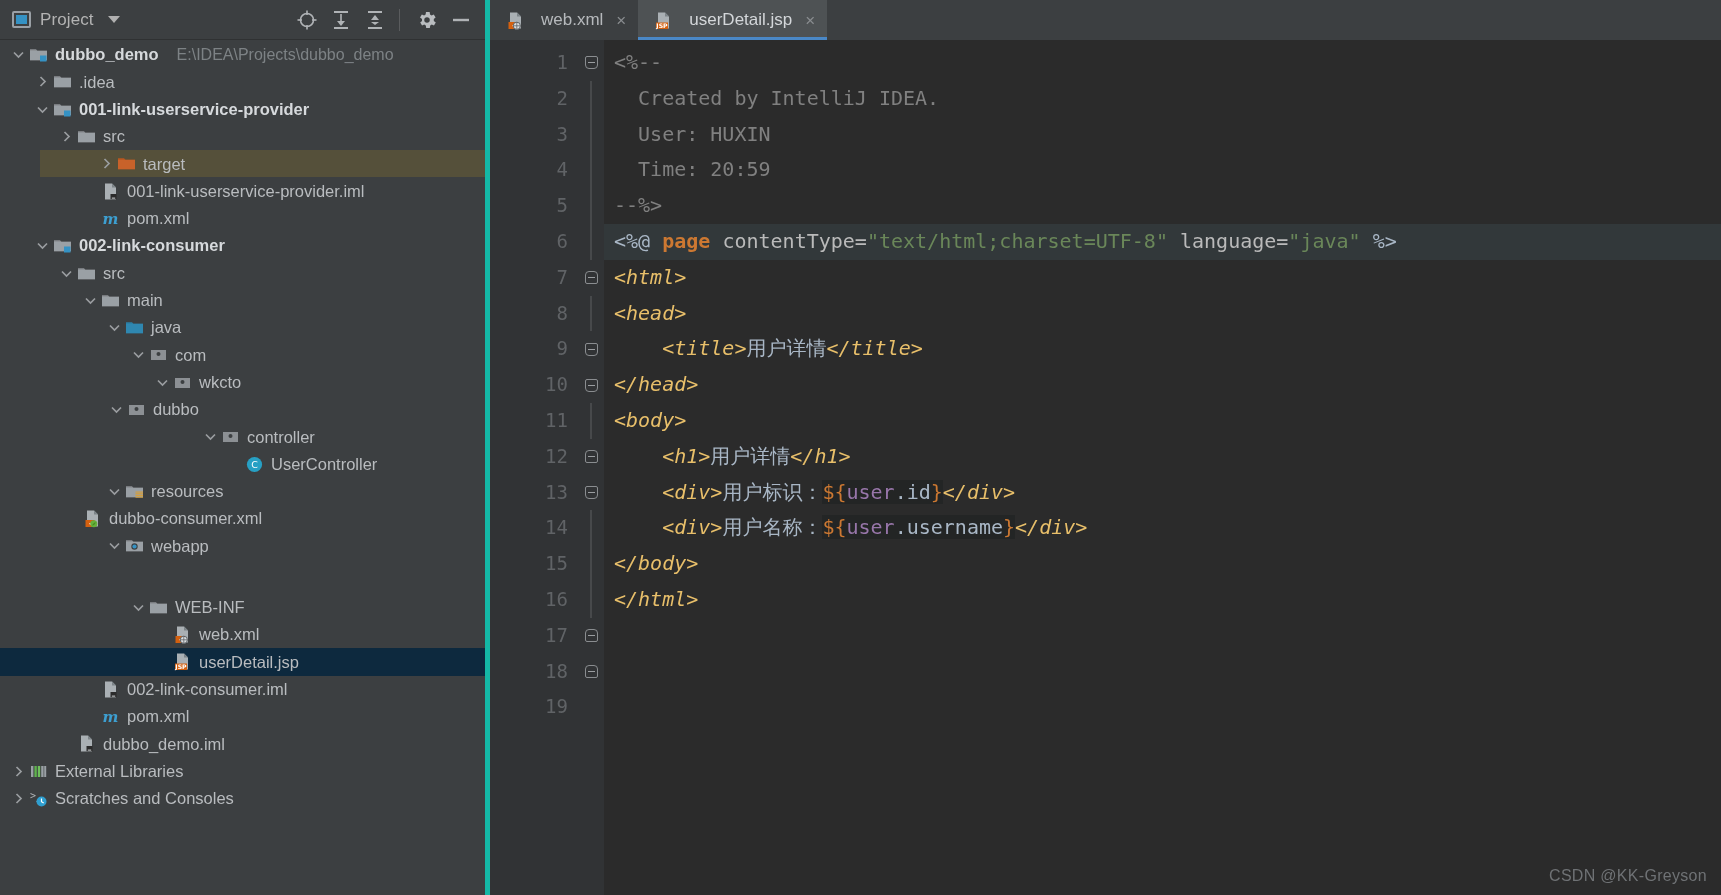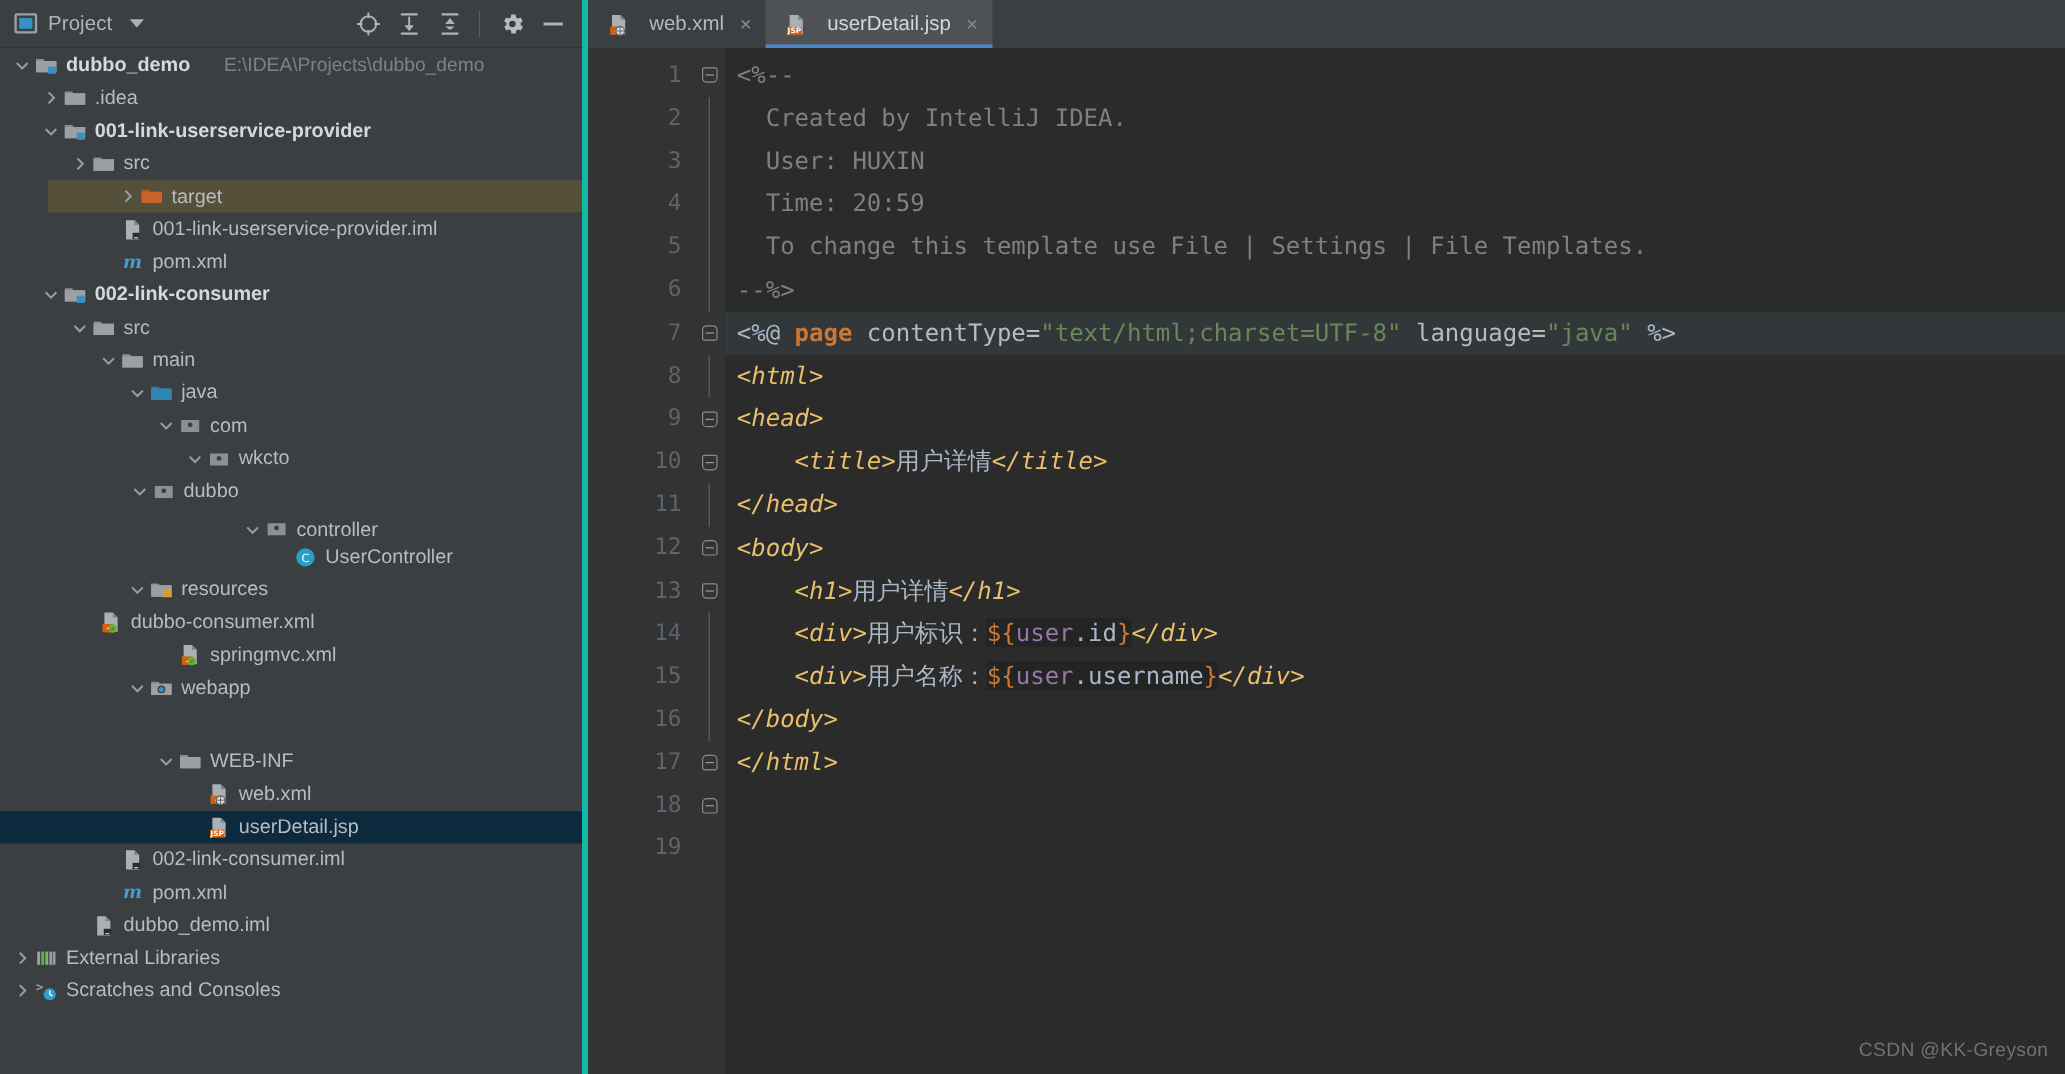--- a/index.html
+++ b/index.html
@@ -104,21 +104,21 @@
   .arrow svg { display: block; }
   .ico {
     width: 19px; height: 19px;
     flex: 0 0 19px;
     margin-right: 7px;
     position: relative;
   }
   .ico svg { display: block; }
   .lbl { line-height: 1; }
   .lbl.bold { font-weight: bold; color: #d6d9dc; }
-  .path-dim { color: #7d8285; margin-left: 28px; font-size: 16px; }
+  .path-dim { color: #7d8285; margin-left: 18px; font-size: 16px; }
 
   
   .editor-pane {
     flex: 1 1 auto;
     height: 895px;
     display: flex;
     flex-direction: column;
     background: #2b2b2b;
     position: relative;
     min-width: 0;
@@ -500,21 +500,21 @@
             </svg>
           </span>
           <span class="ico">
             <svg width="19" height="19" viewBox="0 0 19 19">
               <path d="M2 5h15v10H2z" fill="#8c9094"></path>
               <circle cx="9.5" cy="9" r="2" fill="#3c3f41"></circle>
             </svg>
           </span>
           <span class="lbl">dubbo</span>
         </div>
-        <div class="row" style="padding-left: 202px; align-items: flex-end;">
+        <div class="row" style="padding-left: 202px;">
           <span class="arrow">
             <svg width="17" height="17" viewBox="0 0 17 17">
               <polyline points="4,6.5 8.5,11 13,6.5" fill="none" stroke="#9a9da0" stroke-width="1.7"></polyline>
             </svg>
           </span>
           <span class="ico">
             <svg width="19" height="19" viewBox="0 0 19 19">
               <path d="M2 5h15v10H2z" fill="#8c9094"></path>
               <circle cx="9.5" cy="9" r="2" fill="#3c3f41"></circle>
             </svg>
@@ -557,34 +557,20 @@
             <svg width="19" height="19" viewBox="0 0 19 19">
               <path d="M4 1.5h7l4 4v12H4z" fill="#aab0b4"></path>
               <path d="M11 1.5l4 4h-4z" fill="#7d8488"></path>
               <rect x="2.5" y="11" width="9" height="7" fill="#d4600f"></rect>
               <text x="5.6" y="17.1" font-size="7" font-family="DejaVu Sans, sans-serif" fill="#ffffff">&lt;</text>
               <circle cx="10.8" cy="14.8" r="3.5" fill="#66b03a"></circle>
               <path d="M9 16.5c1.6-2.6 3-3 3.6-3.4-.2 2-1.4 3.4-3.6 3.4z" fill="#4b8a22"></path>
             </svg>
           </span>
           <span class="lbl">dubbo-consumer.xml</span>
-        </div>
-        <div class="row" style="padding-left: 130px;">
-          <span class="arrow none"></span>
-          <span class="ico">
-            <svg width="19" height="19" viewBox="0 0 19 19">
-              <path d="M4 1.5h7l4 4v12H4z" fill="#aab0b4"></path>
-              <path d="M11 1.5l4 4h-4z" fill="#7d8488"></path>
-              <rect x="2.5" y="11" width="9" height="7" fill="#d4600f"></rect>
-              <text x="5.6" y="17.1" font-size="7" font-family="DejaVu Sans, sans-serif" fill="#ffffff">&lt;</text>
-              <circle cx="10.8" cy="14.8" r="3.5" fill="#66b03a"></circle>
-              <path d="M9 16.5c1.6-2.6 3-3 3.6-3.4-.2 2-1.4 3.4-3.6 3.4z" fill="#4b8a22"></path>
-            </svg>
-          </span>
-          <span class="lbl">springmvc.xml</span>
         </div>
         <div class="row" style="padding-left: 106px;">
           <span class="arrow">
             <svg width="17" height="17" viewBox="0 0 17 17">
               <polyline points="4,6.5 8.5,11 13,6.5" fill="none" stroke="#9a9da0" stroke-width="1.7"></polyline>
             </svg>
           </span>
           <span class="ico">
             <svg width="19" height="19" viewBox="0 0 19 19">
               <path d="M1 4.2h6l1.4 1.6H18v9.4H1z" fill="#8c9094"></path>
@@ -813,21 +799,20 @@
           <div class="fold">
             <span class="fold-box end"></span>
           </div>
           <div class="fold"></div>
         </div>
       <div class="code" id="code">
           <div class="cline"><span class="k-comment">&lt;%--</span></div>
           <div class="cline"><span class="k-comment">  Created by IntelliJ IDEA.</span></div>
           <div class="cline"><span class="k-comment">  User: HUXIN</span></div>
           <div class="cline"><span class="k-comment">  Time: 20:59</span></div>
-          <div class="cline"><span class="k-comment">  To change this template use File | Settings | File Templates.</span></div>
           <div class="cline"><span class="k-comment">--%&gt;</span></div>
           <div class="cline hl"><span class="k-punct">&lt;%@ </span><span class="k-kw">page</span><span class="k-attr"> contentType=</span><span class="k-str">"text/html;charset=UTF-8"</span><span class="k-attr"> language=</span><span class="k-str">"java"</span><span class="k-punct"> %&gt;</span></div>
           <div class="cline"><span class="k-tag">&lt;html&gt;</span></div>
           <div class="cline"><span class="k-tag">&lt;head&gt;</span></div>
           <div class="cline"><span class="k-tag">    &lt;title&gt;</span><span class="k-cn">用户详情</span><span class="k-tag">&lt;/title&gt;</span></div>
           <div class="cline"><span class="k-tag">&lt;/head&gt;</span></div>
           <div class="cline"><span class="k-tag">&lt;body&gt;</span></div>
           <div class="cline"><span class="k-tag">    &lt;h1&gt;</span><span class="k-cn">用户详情</span><span class="k-tag">&lt;/h1&gt;</span></div>
           <div class="cline"><span class="k-tag">    &lt;div&gt;</span><span class="k-cn">用户标识：</span><span class="k-el-sym k-el-bg">${</span><span class="k-el-id k-el-bg">user</span><span class="k-el-prop k-el-bg">.id</span><span class="k-el-sym k-el-bg">}</span><span class="k-tag">&lt;/div&gt;</span></div>
           <div class="cline"><span class="k-tag">    &lt;div&gt;</span><span class="k-cn">用户名称：</span><span class="k-el-sym k-el-bg">${</span><span class="k-el-id k-el-bg">user</span><span class="k-el-prop k-el-bg">.username</span><span class="k-el-sym k-el-bg">}</span><span class="k-tag">&lt;/div&gt;</span></div>

